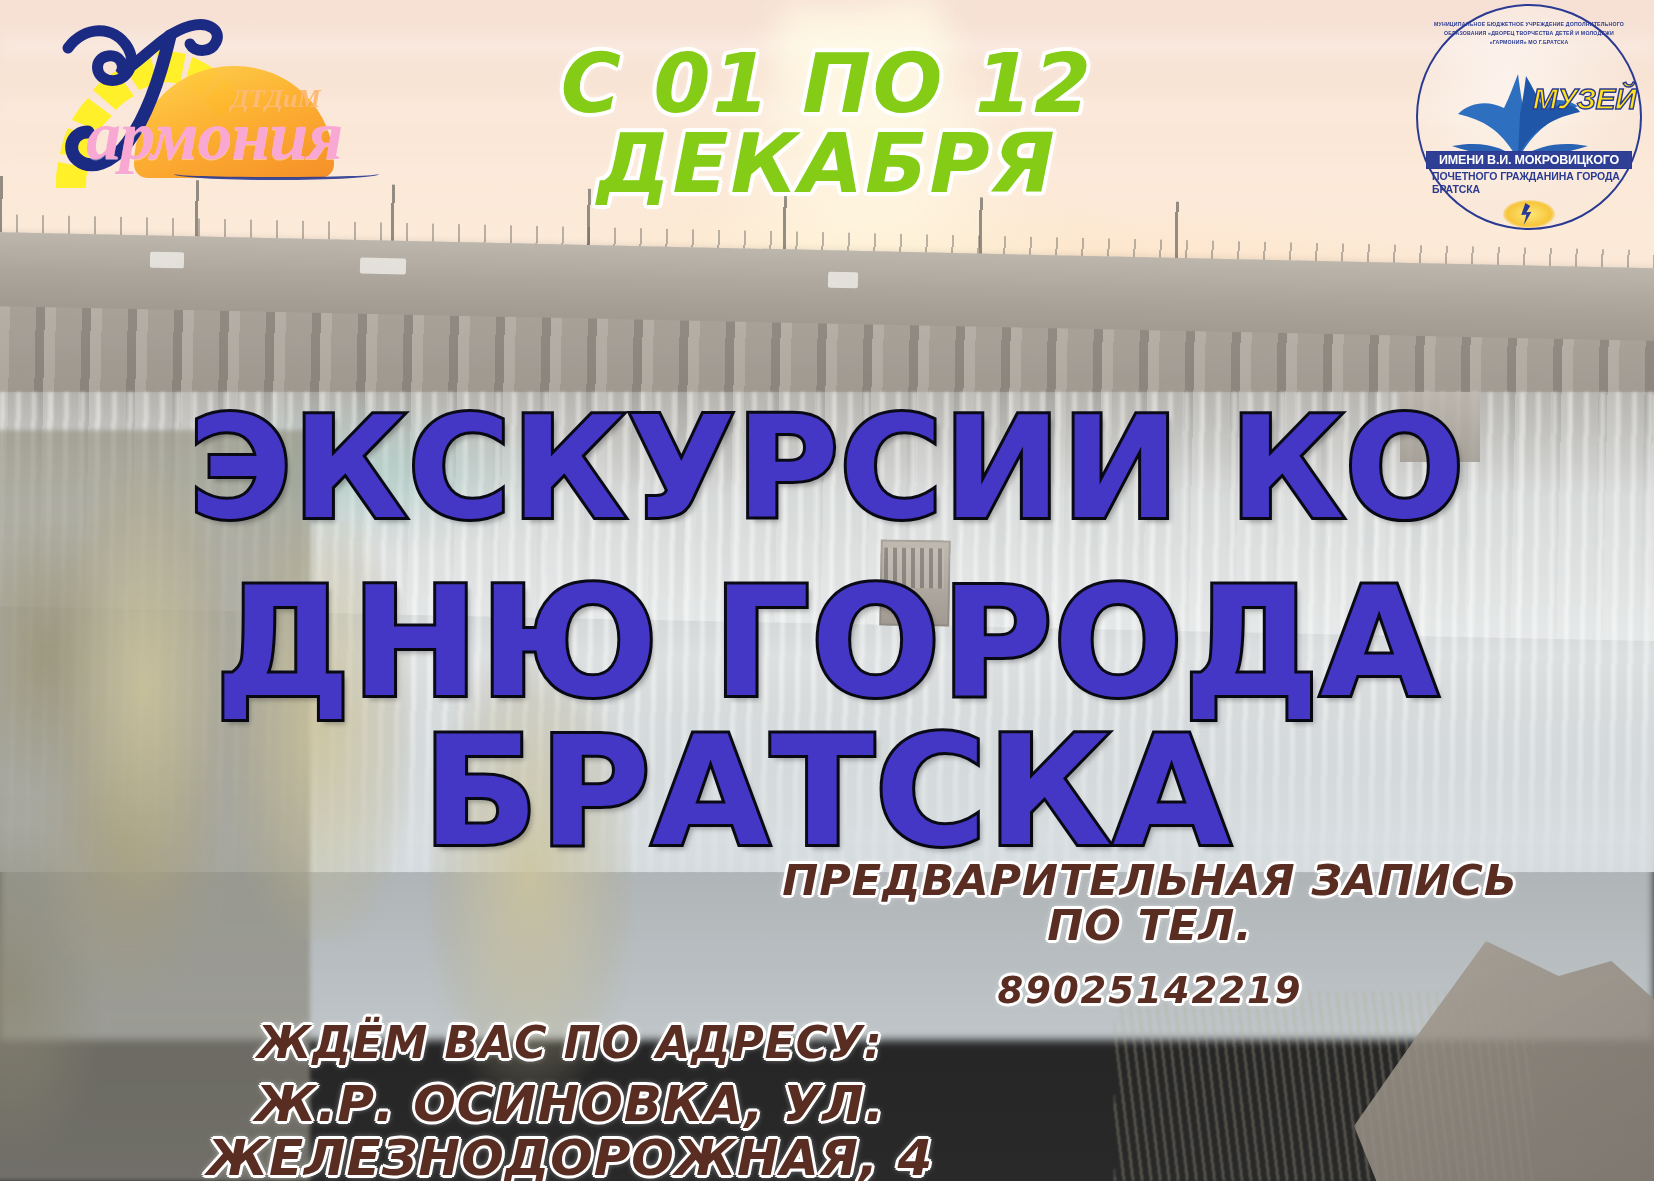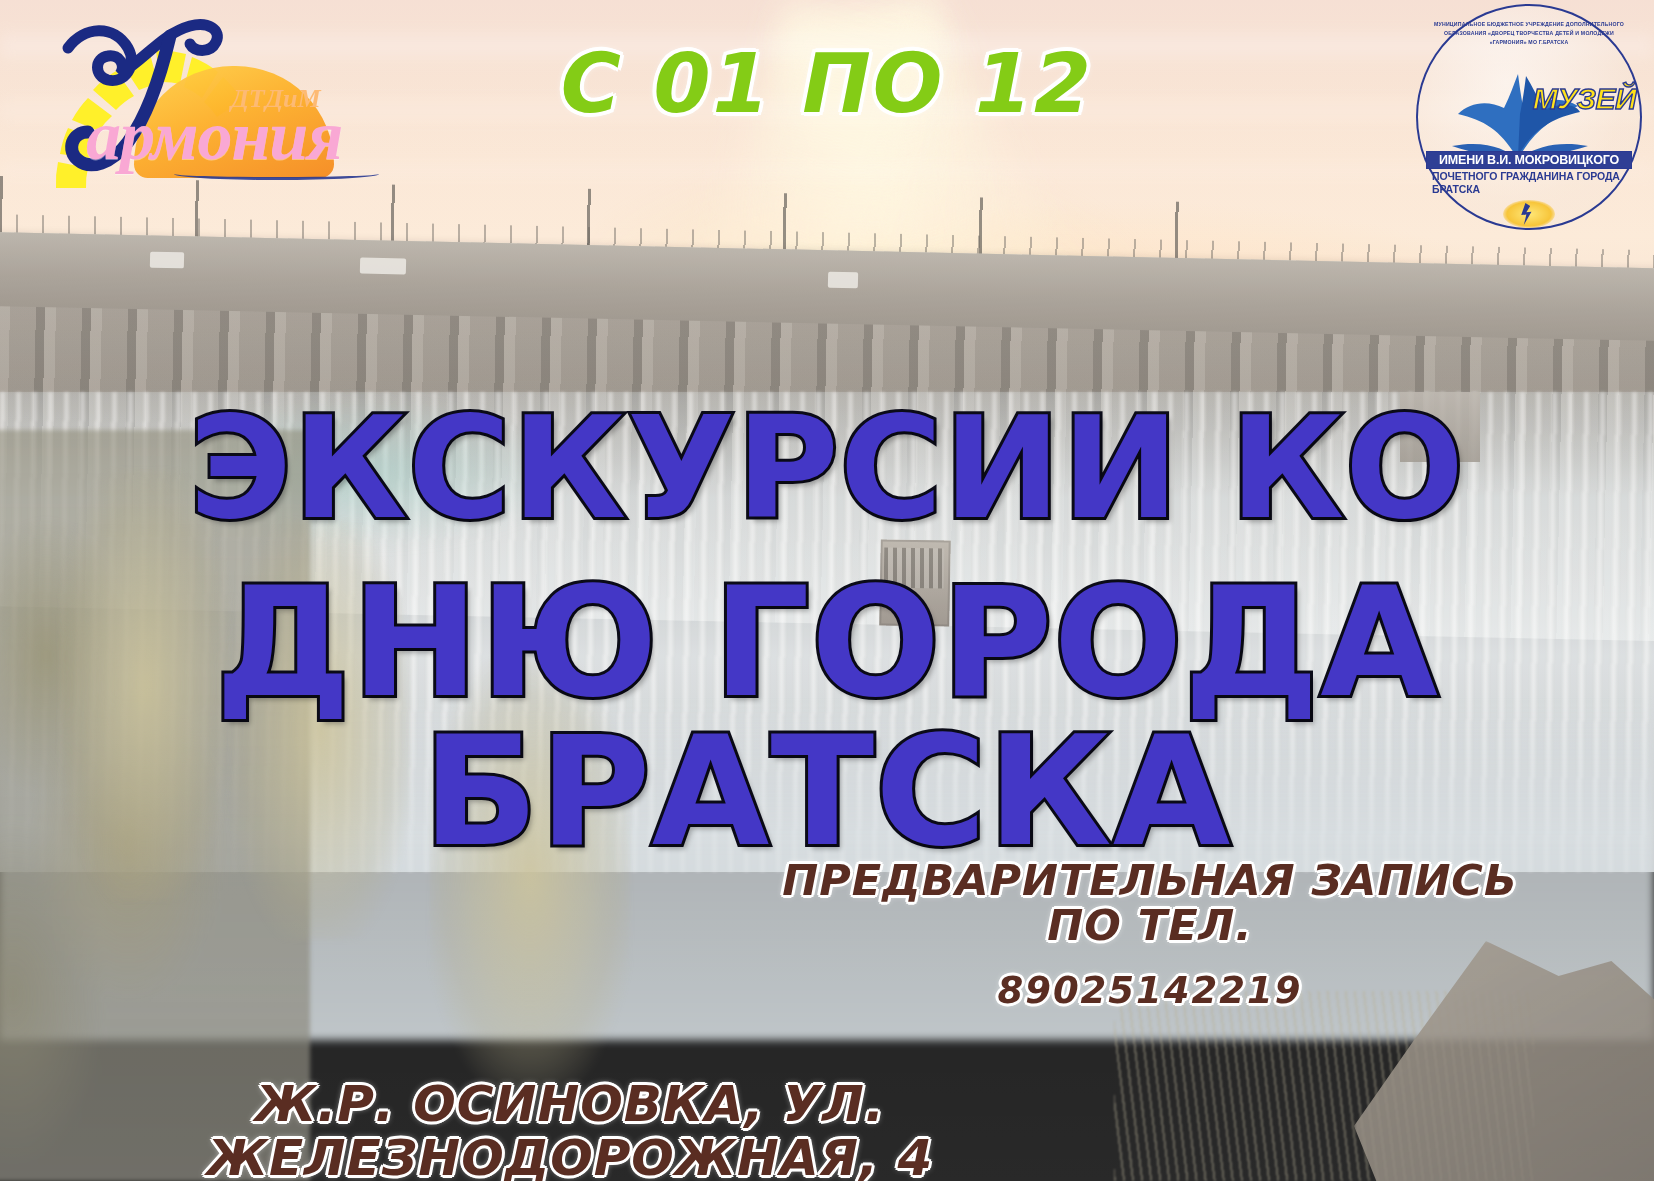--- a/index.html
+++ b/index.html
@@ -427,29 +427,31 @@
       <path d="M8,78 C40,72 62,80 74,92 C88,80 112,72 144,78 C112,88 88,90 74,98 C60,90 38,88 8,78 Z" fill="#2a62b4"></path>
     </svg>
     <div class="muzey">МУЗЕЙ</div>
     <div class="seal-name">ИМЕНИ В.И. МОКРОВИЦКОГО</div>
     <div class="seal-sub">ПОЧЕТНОГО ГРАЖДАНИНА ГОРОДА БРАТСКА</div>
     <div class="seal-mini"></div>
   </div>
 
   <div class="date-block">
     <span class="date-line1">С 01 ПО 12</span>
+    <span class="date-line2">ДЕКАБРЯ</span>
   </div>
 
   <div class="headline">
     <span class="hl1">ЭКСКУРСИИ КО</span>
     <span class="hl2">ДНЮ ГОРОДА БРАТСКА</span>
   </div>
 
   <div class="phone-block">
     <span class="phone-label">ПРЕДВАРИТЕЛЬНАЯ ЗАПИСЬ ПО ТЕЛ.</span>
     <span class="phone-number">89025142219</span>
   </div>
 
   <div class="addr-block">
+    <span class="addr-line1">ЖДЁМ ВАС ПО АДРЕСУ:</span>
     <span class="addr-line2">Ж.Р. ОСИНОВКА, УЛ. ЖЕЛЕЗНОДОРОЖНАЯ, 4</span>
   </div>
 
 </div>
 
 </body></html>

